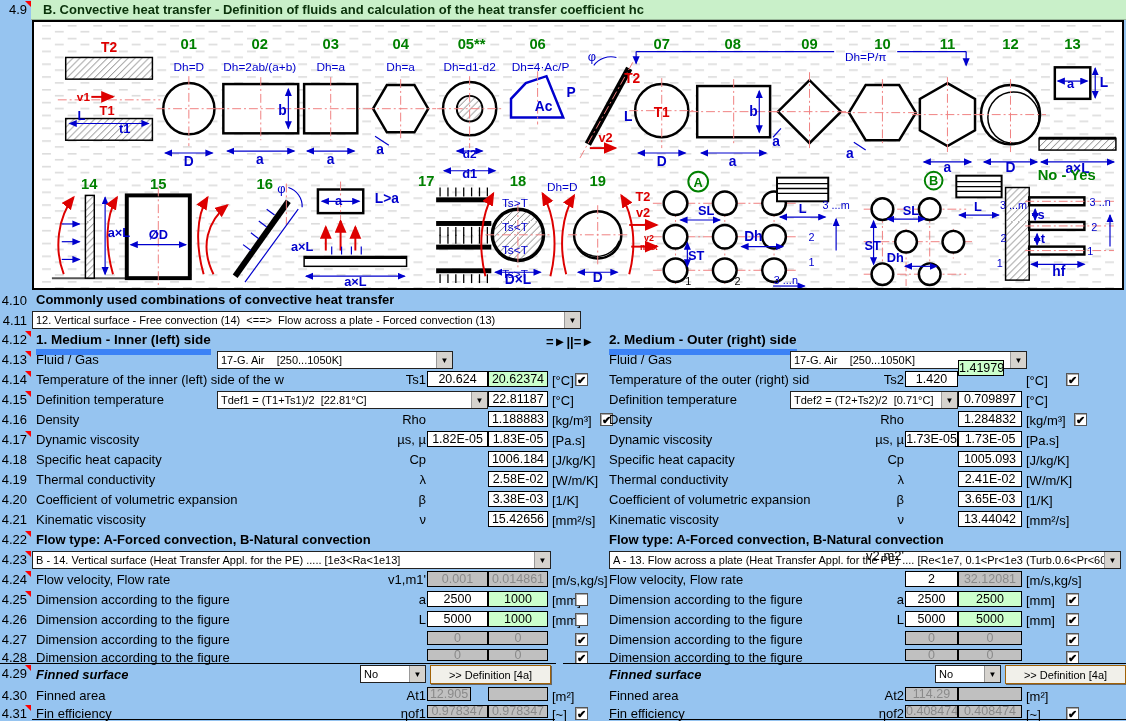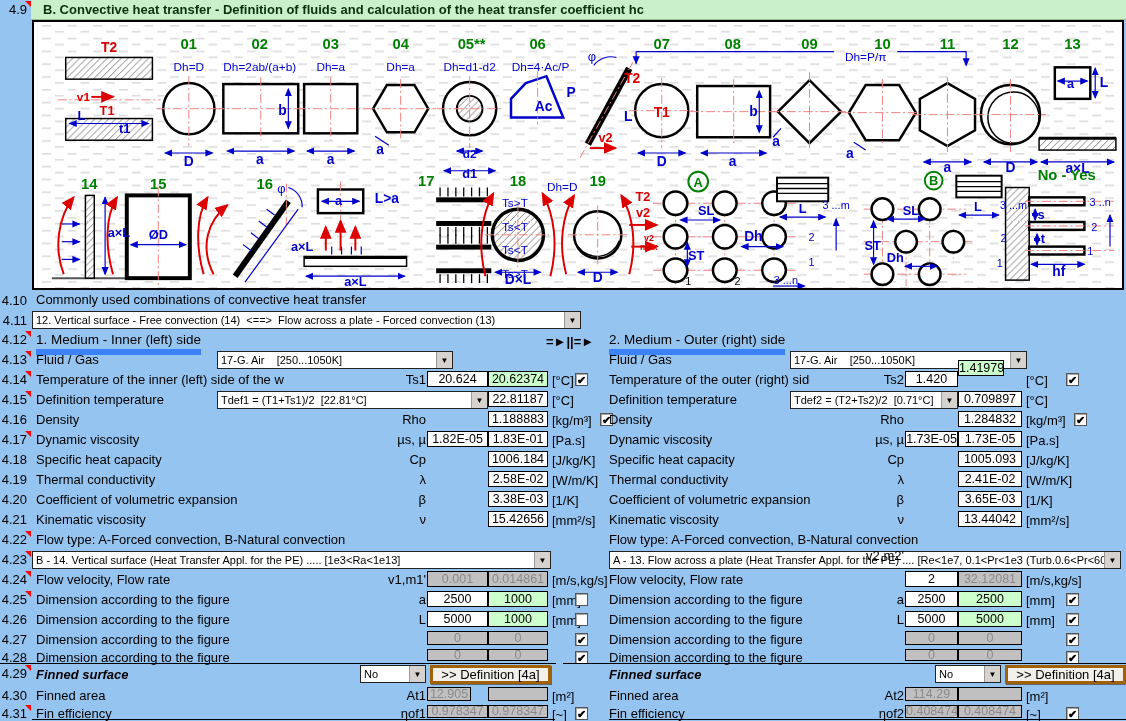--- a/index.html
+++ b/index.html
@@ -6,37 +6,37 @@
   body{width:1126px;height:721px;overflow:hidden;position:relative;background:#96C4F0;
        font-family:"Liberation Sans",sans-serif;color:#000}
   .titlebar{position:absolute;left:31px;top:0;width:1095px;height:20px;background:#C9F0C9;
        border-bottom:1px solid #9ab89a;font-weight:bold;font-size:13px;color:#0A320A;
        line-height:20px;padding-left:12px;box-sizing:border-box;white-space:nowrap}
   .num{position:absolute;font-size:13px;text-align:right;width:26px;left:1px;white-space:nowrap}
   .flag{position:absolute;width:0;height:0;border-top:6px solid #F00;border-left:6px solid transparent}
   #diagram{position:absolute;left:32px;top:20px;width:1092px;height:270px;background:#fff;
        border:2px solid #000;box-sizing:border-box}
   .lbl{position:absolute;font-size:13px;white-space:nowrap;overflow:hidden;line-height:16px}
-  .bold{font-weight:normal}
+  .bold{font-weight:bold}
   .hdru{border-bottom:6px solid #3b82f6;padding-bottom:1px}
   .finlbl{font-weight:bold;font-style:italic}
   .sym{position:absolute;font-size:13px;text-align:right;white-space:nowrap}
   .cell{position:absolute;border:1px solid #000;font-size:12.5px;text-align:center;
        overflow:hidden;box-sizing:border-box;line-height:16px}
   .cw{background:#FFF}.cg{background:#CCFFCC}.cd{background:#C0C0C0;color:#8A8A8A}
   .unit{position:absolute;font-size:13px;white-space:nowrap;line-height:16px}
   .cb{position:absolute;width:13px;height:13px;background:#fff;border:1px solid #555;
        box-shadow:inset 1px 1px 0 #aaa;font-size:11px;line-height:12px;text-align:center;
        font-weight:bold;box-sizing:border-box}
   .combo{position:absolute;background:#fff;border:1px solid #222;display:flex;align-items:stretch;box-sizing:border-box}
   .combo .tx{font-size:11px;padding:2px 0 0 3px;white-space:pre;overflow:hidden;flex:1}
   .combo .ar{width:15px;background:#D6D3CE;border-left:1px solid #999;display:flex;
        align-items:center;justify-content:center;font-size:8px;color:#000}
-  .btn{position:absolute;background:#F1F0EA;border:3px solid #a16207;box-shadow:1px 1px 0 #666;
-       font-size:13px;display:flex;align-items:center;justify-content:center;box-sizing:border-box}
+  .btn{position:absolute;background:#F1F0EA;border:1px solid #a16207;box-shadow:1px 1px 0 #666;
+       font-size:11px;display:flex;align-items:center;justify-content:center;box-sizing:border-box}
   .hline{position:absolute;background:#000;height:1px}
   .divider{position:absolute;font-weight:bold;font-size:13px;white-space:nowrap}
   
   text.dl{font-family:"Liberation Sans",sans-serif;text-anchor:middle}
   .g{fill:#008000;font-weight:bold}
   .b{fill:#0000CD}
   .bb{fill:#0000CD;font-weight:bold}
   .r{fill:#DD0000;font-weight:bold}
   .rs{fill:#DD0000;font-weight:bold}
   .k{fill:#000}
@@ -467,21 +467,21 @@
     <div class="lbl" style="left: 36px; top: 412px; width: 296px;">Density</div>
     <div class="sym" style="left: 334px; top: 412px; width: 92px;">Rho</div>
     <div class="cell cw" style="left: 488px; top: 411px; width: 60px; height: 16px; line-height: 14px;">1.188883</div>
     <div class="unit" style="left: 552px; top: 413px;">[kg/m³]</div>
     <div class="cb" style="left: 600px; top: 413px;">✔</div>
     <div class="num" style="top: 432px;">4.17</div>
     <div class="flag" style="left: 25px; top: 431px;"></div>
     <div class="lbl" style="left: 36px; top: 432px; width: 296px;">Dynamic viscosity</div>
     <div class="sym" style="left: 334px; top: 432px; width: 92px;">µs, µ</div>
     <div class="cell cw" style="left: 427px; top: 431px; width: 61px; height: 16px; line-height: 14px;">1.82E-05</div>
-    <div class="cell cw" style="left: 488px; top: 431px; width: 60px; height: 16px; line-height: 14px;">1.83E-01</div>
+    <div class="cell cw" style="left: 488px; top: 431px; width: 60px; height: 16px; line-height: 14px;">1.83E-05</div>
     <div class="unit" style="left: 552px; top: 433px;">[Pa.s]</div>
     <div class="num" style="top: 452px;">4.18</div>
     <div class="lbl" style="left: 36px; top: 452px; width: 296px;">Specific heat capacity</div>
     <div class="sym" style="left: 334px; top: 452px; width: 92px;">Cp</div>
     <div class="cell cw" style="left: 488px; top: 451px; width: 60px; height: 16px; line-height: 14px;">1006.184</div>
     <div class="unit" style="left: 552px; top: 453px;">[J/kg/K]</div>
     <div class="num" style="top: 472px;">4.19</div>
     <div class="lbl" style="left: 36px; top: 472px; width: 296px;">Thermal conductivity</div>
     <div class="sym" style="left: 334px; top: 472px; width: 92px;">λ</div>
     <div class="cell cw" style="left: 488px; top: 471px; width: 60px; height: 16px; line-height: 14px;">2.58E-02</div>

